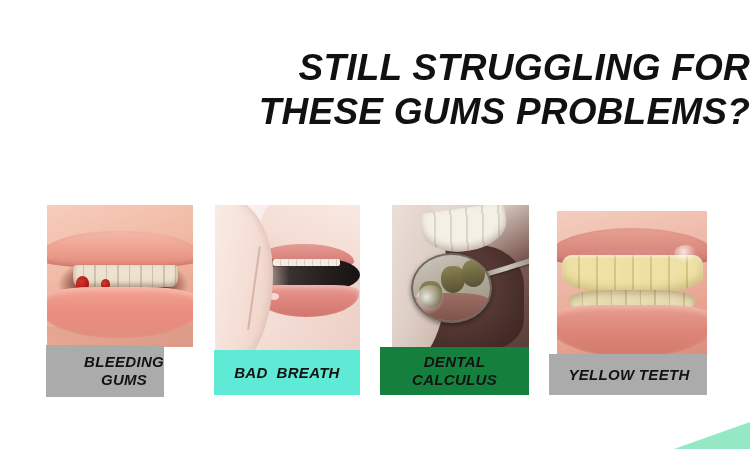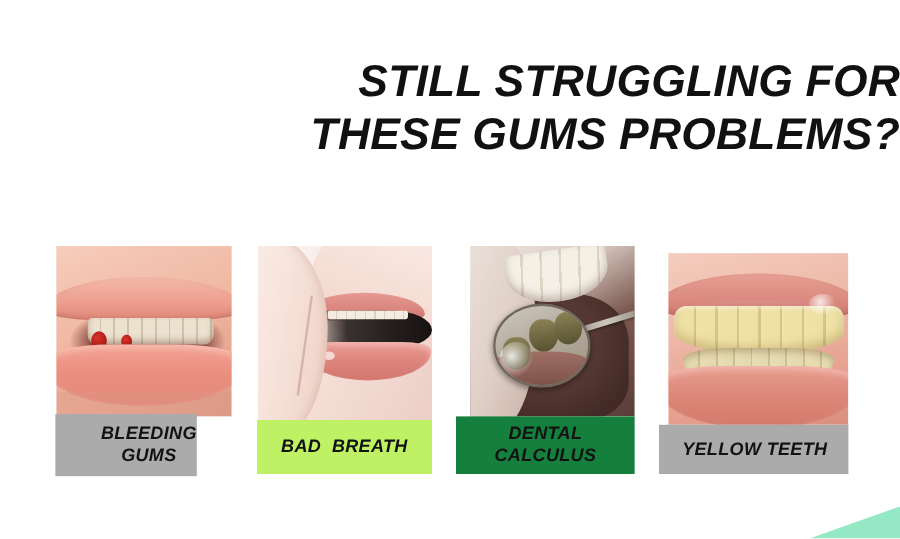--- a/index.html
+++ b/index.html
@@ -338,21 +338,21 @@
       <div class="art-bad-breath">
         <div class="cheek"></div>
         <div class="lip-upper"></div>
         <div class="mouth"></div>
         <div class="upper-teeth"></div>
         <div class="lip-lower"></div>
         <div class="hand"></div>
         <div class="finger-line"></div>
       </div>
     </div>
-    <div class="caption" style="background: #bef264;">
+    <div class="caption" style="background: #5eead4;">
       <span>BAD  BREATH</span>
     </div>
   </div>
 
   <div class="card" id="card-3">
     <div class="photo">
       <div class="art-calculus">
         <div class="dark-mouth"></div>
         <div class="cheek-left"></div>
         <div class="upper-teeth"></div>

